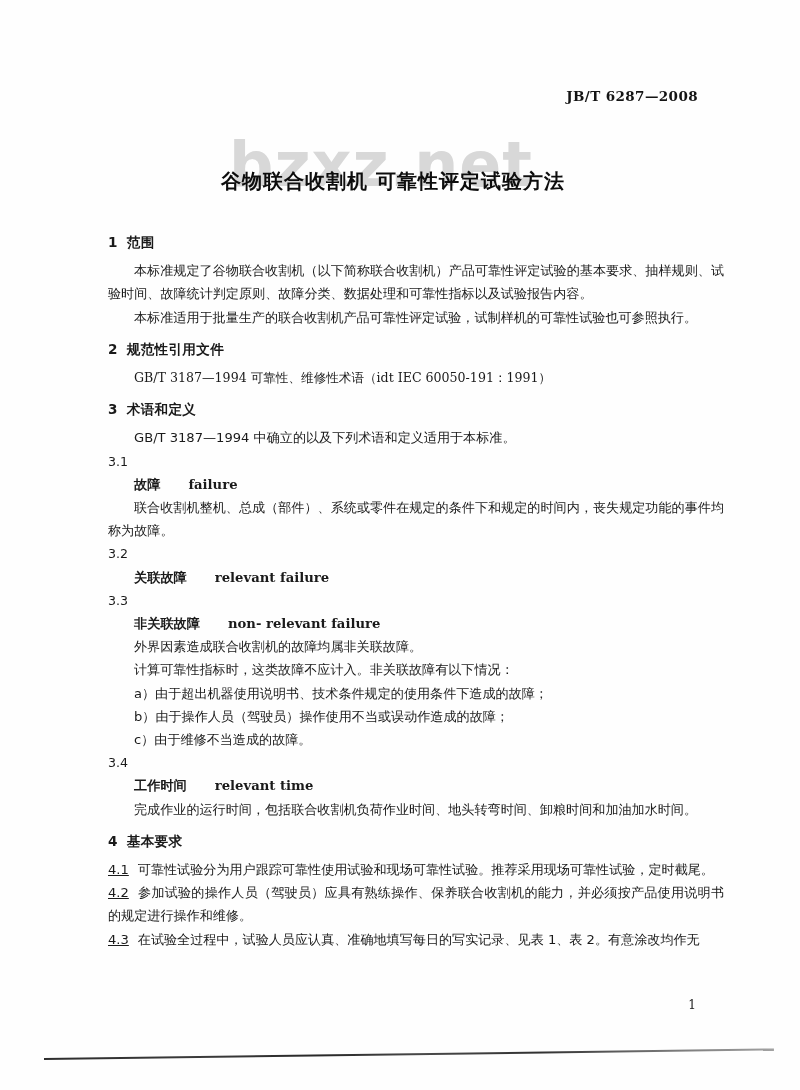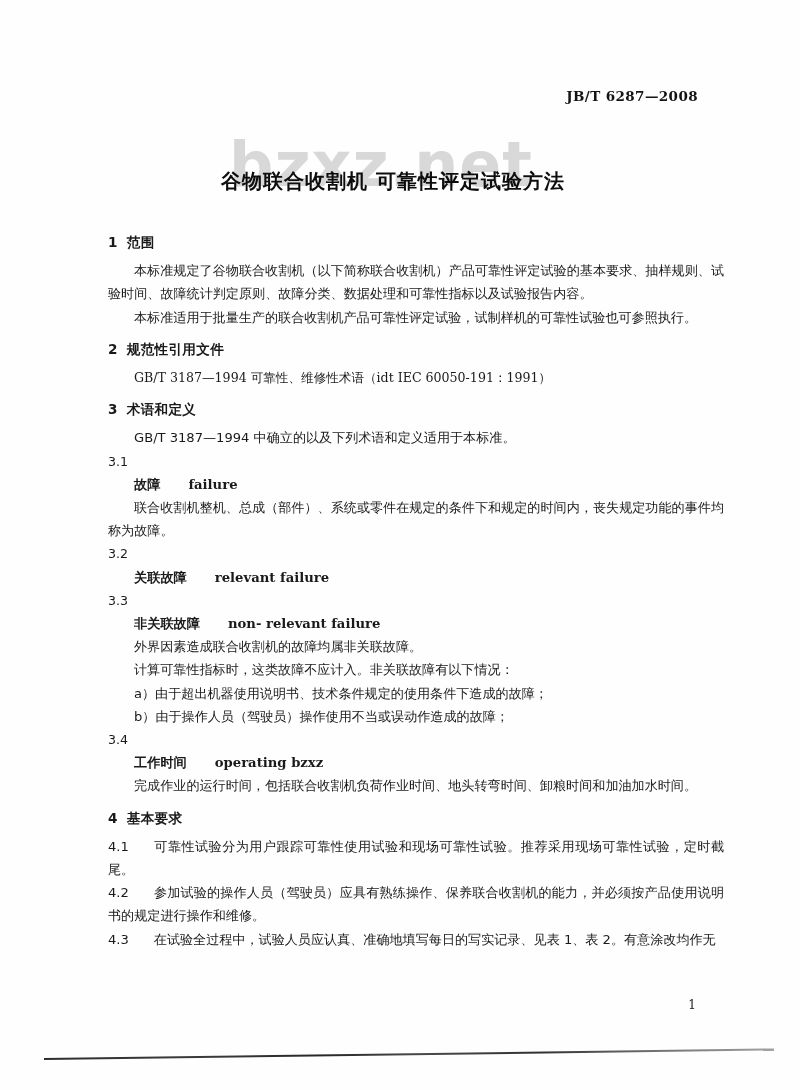--- a/index.html
+++ b/index.html
@@ -125,21 +125,22 @@
     text-indent: 26px;
   }
   .numbered {
     margin: 0;
     text-indent: 0;
     text-align: justify;
     text-justify: inter-ideograph;
   }
   .numbered .lbl {
     font-family: "DejaVu Sans", "Liberation Sans", sans-serif;
-    margin-right: 25px;
+    margin-right: 9px;
+    text-decoration: underline;
   }
 
   
   #page-number {
     position: absolute;
     right: 104px;
     bottom: 78px;
     font-family: "DejaVu Serif", "Liberation Serif", serif;
     font-size: 12px;
     color: #222222;
@@ -202,24 +203,25 @@
     </p>
 
     <p class="clause-num">3.3</p>
     <p class="term-line">
       <span>非关联故障</span><span class="en">non- relevant failure</span>
     </p>
     <p class="term-def">外界因素造成联合收割机的故障均属非关联故障。</p>
     <p class="term-def">计算可靠性指标时，这类故障不应计入。非关联故障有以下情况：</p>
     <p class="list-item">a）由于超出机器使用说明书、技术条件规定的使用条件下造成的故障；</p>
     <p class="list-item">b）由于操作人员（驾驶员）操作使用不当或误动作造成的故障；</p>
+    <p class="list-item">c）由于维修不当造成的故障。</p>
 
     <p class="clause-num">3.4</p>
     <p class="term-line">
-      <span>工作时间</span><span class="en">operating bzxz</span>
+      <span>工作时间</span><span class="en">relevant time</span>
     </p>
     <p class="term-def">完成作业的运行时间，包括联合收割机负荷作业时间、地头转弯时间、卸粮时间和加油加水时间。</p>
 
     <div class="sec-head gap-before gap-after">
       <span class="num">4</span><span>基本要求</span>
     </div>
     <p class="numbered">
       <span class="lbl">4.1</span><span>可靠性试验分为用户跟踪可靠性使用试验和现场可靠性试验。推荐采用现场可靠性试验，定时截尾。</span>
     </p>
     <p class="numbered">

